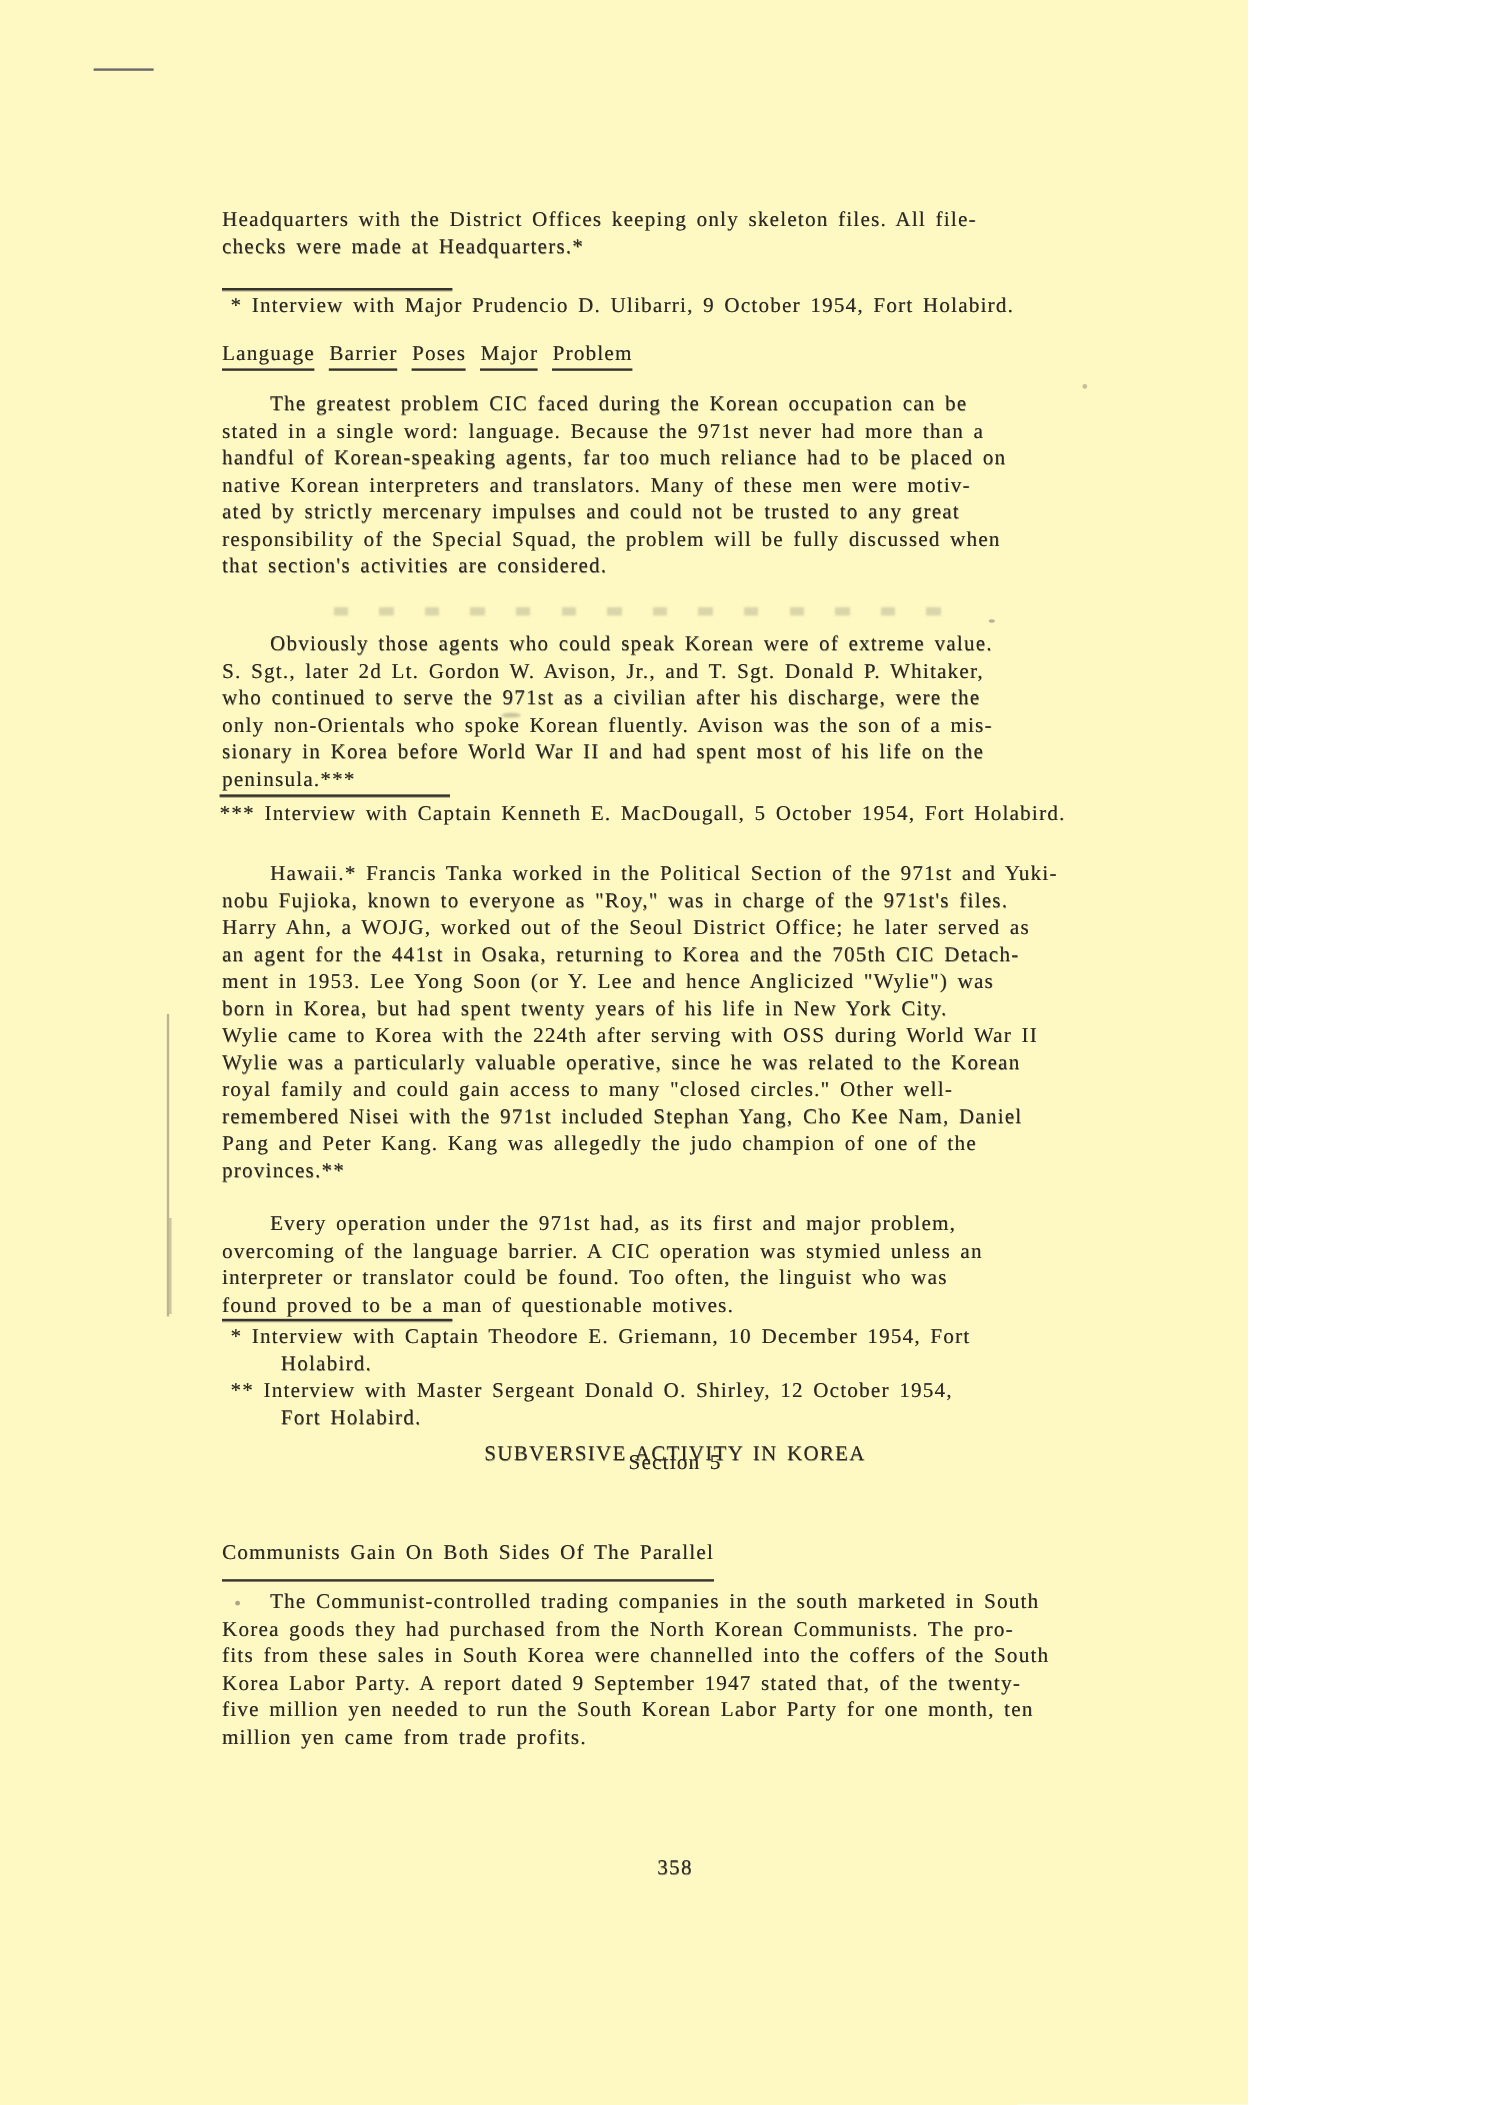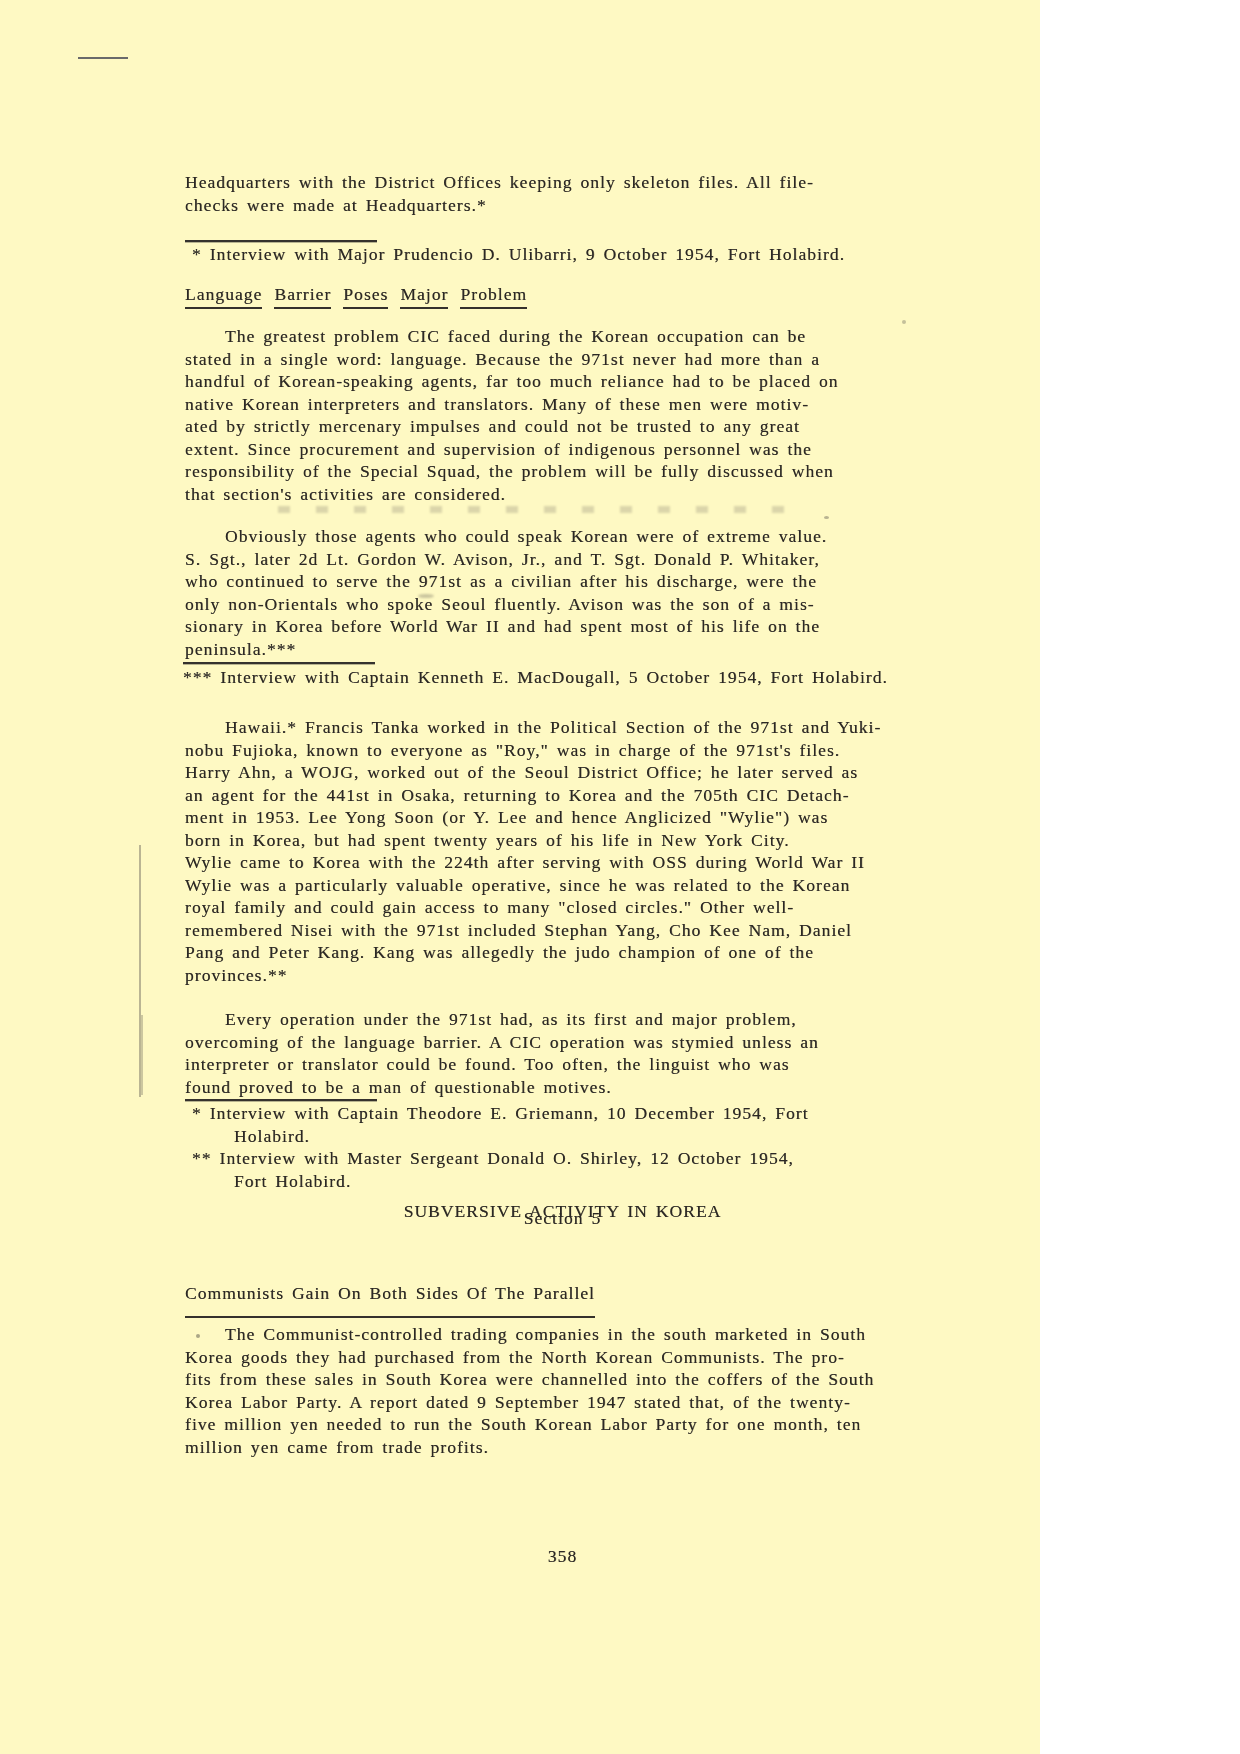--- a/index.html
+++ b/index.html
@@ -118,30 +118,29 @@
     </div>
 
   <div class="textblock word-underline" style="top:283px"><div class="line">Language</div><div class="line">Barrier</div><div class="line">Poses</div><div class="line">Major</div><div class="line">Problem</div></div>
 
   <div class="textblock para" style="top:325px">
       <div class="line">The greatest problem CIC faced during the Korean occupation can be</div>
       <div class="line">stated in a single word:  language.  Because the 971st never had more than a</div>
       <div class="line">handful of Korean-speaking agents, far too much reliance had to be placed on</div>
       <div class="line">native Korean interpreters and translators.  Many of these men were motiv-</div>
       <div class="line">ated by strictly mercenary impulses and could not be trusted to any great</div>
-      <div class="line">extent.  Since procurement and supervision of indigenous personnel was the</div>
       <div class="line">responsibility of the Special Squad, the problem will be fully discussed when</div>
       <div class="line">that section's activities are considered.</div>
     </div>
 
   <div class="textblock para" style="top:525px">
       <div class="line">Obviously those agents who could speak Korean were of extreme value.</div>
       <div class="line">S. Sgt., later 2d Lt. Gordon W. Avison, Jr., and T. Sgt. Donald P. Whitaker,</div>
       <div class="line">who continued to serve the 971st as a civilian after his discharge, were the</div>
-      <div class="line">only non-Orientals who spoke Seoul fluently.  Avison was the son of a mis-</div>
+      <div class="line">only non-Orientals who spoke Korean fluently.  Avison was the son of a mis-</div>
       <div class="line">sionary in Korea before World War II and had spent most of his life on the</div>
       <div class="line">peninsula.***</div>
     </div>
 
   <div class="fn-rule" style="top:662px; left:183px"></div>
   <div class="textblock" style="top:666px; left:183px">
       <div class="line">*** Interview with Captain Kenneth E. MacDougall, 5 October 1954, Fort Holabird.</div>
     </div>
 
   <div class="textblock para" style="top:716px">

